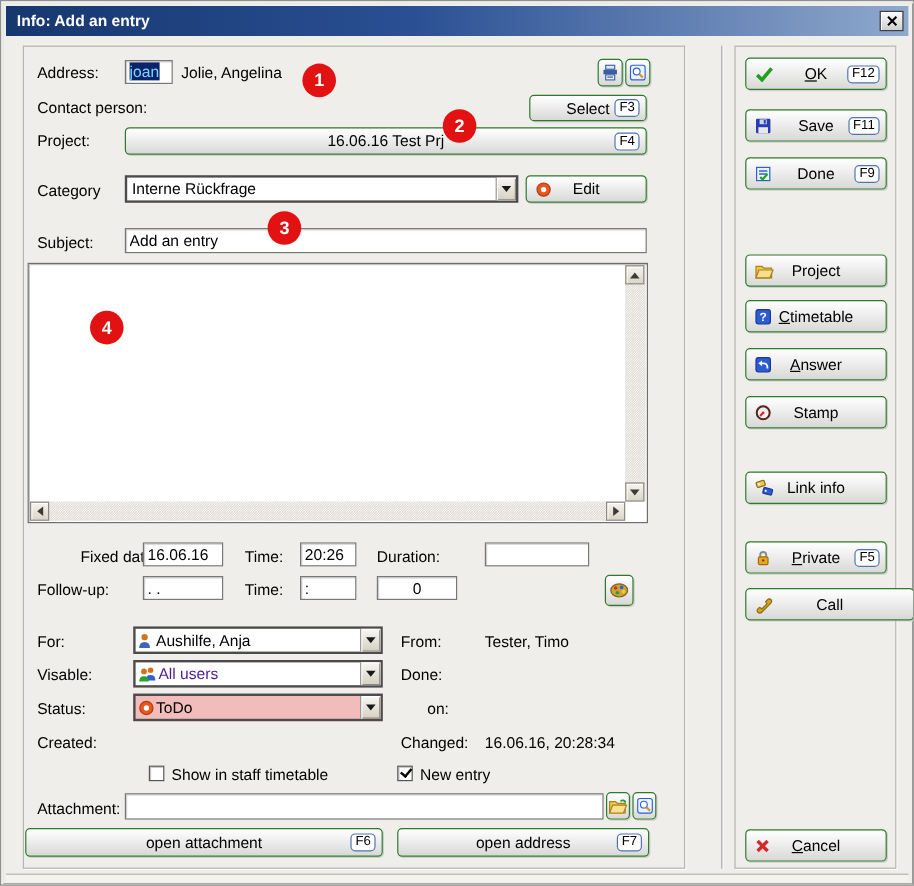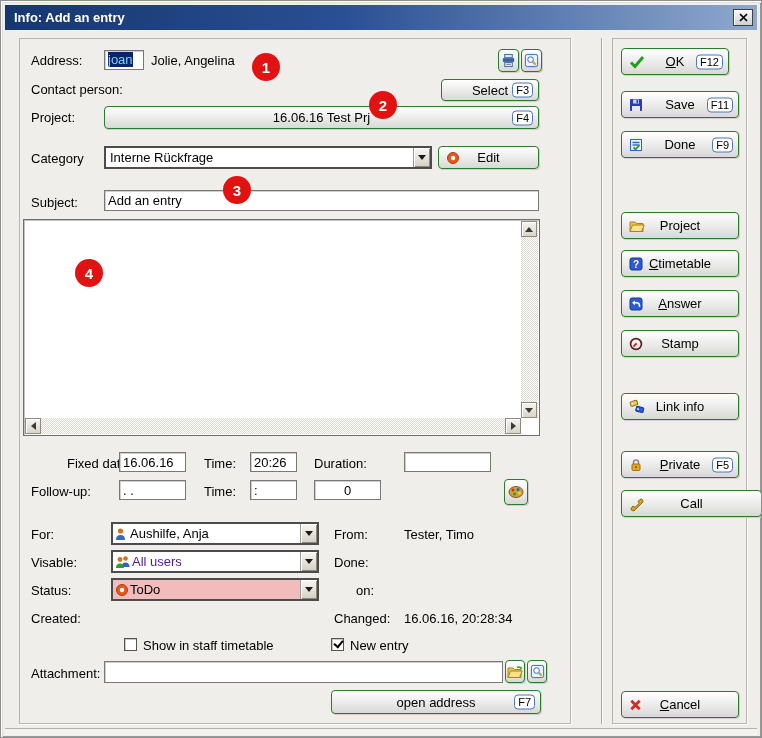--- a/index.html
+++ b/index.html
@@ -293,26 +293,30 @@
   <div class="green-btn plain-btn" style="left:526px; top:659px; width:20px; height:23px;">
     <span style="display:flex;">
       <svg width="15" height="15" viewBox="0 0 16 16">
           <rect x="1.5" y="1.5" width="13" height="13" rx="2" fill="#eaf2fb" stroke="#2f5fd0"></rect>
           <circle cx="7" cy="7" r="3" fill="#fff" stroke="#2f5fd0"></circle>
           <line x1="9.3" y1="9.3" x2="12.5" y2="12.5" stroke="#d49a2a" stroke-width="2"></line>
         </svg>
     </span>
   </div>
 
+  <div class="green-btn" style="left:20px; top:689px; width:298px; height:24px;">
+    <span>open attachment</span>
+    <span class="fkey">F6</span>
+  </div>
   <div class="green-btn" style="left:330px; top:689px; width:210px; height:24px;">
     <span>open address</span>
     <span class="fkey">F7</span>
   </div>
 
-  <div class="green-btn" style="left:620px; top:47px; width:108px; height:27px;">
+  <div class="green-btn" style="left:620px; top:47px; width:118px; height:27px;">
     <span class="btn-ico">
       <svg width="16" height="13" viewBox="0 0 16 13">
           <path d="M2 7 L6 11 L14 1.5" stroke="#1fa11f" stroke-width="3" fill="none"></path>
         </svg>
     </span>
     <span><span class="m">O</span><span>K</span></span>
     <span class="fkey">F12</span>
   </div>
 
   <div class="green-btn" style="left:620px; top:90px; width:118px; height:27px;">

